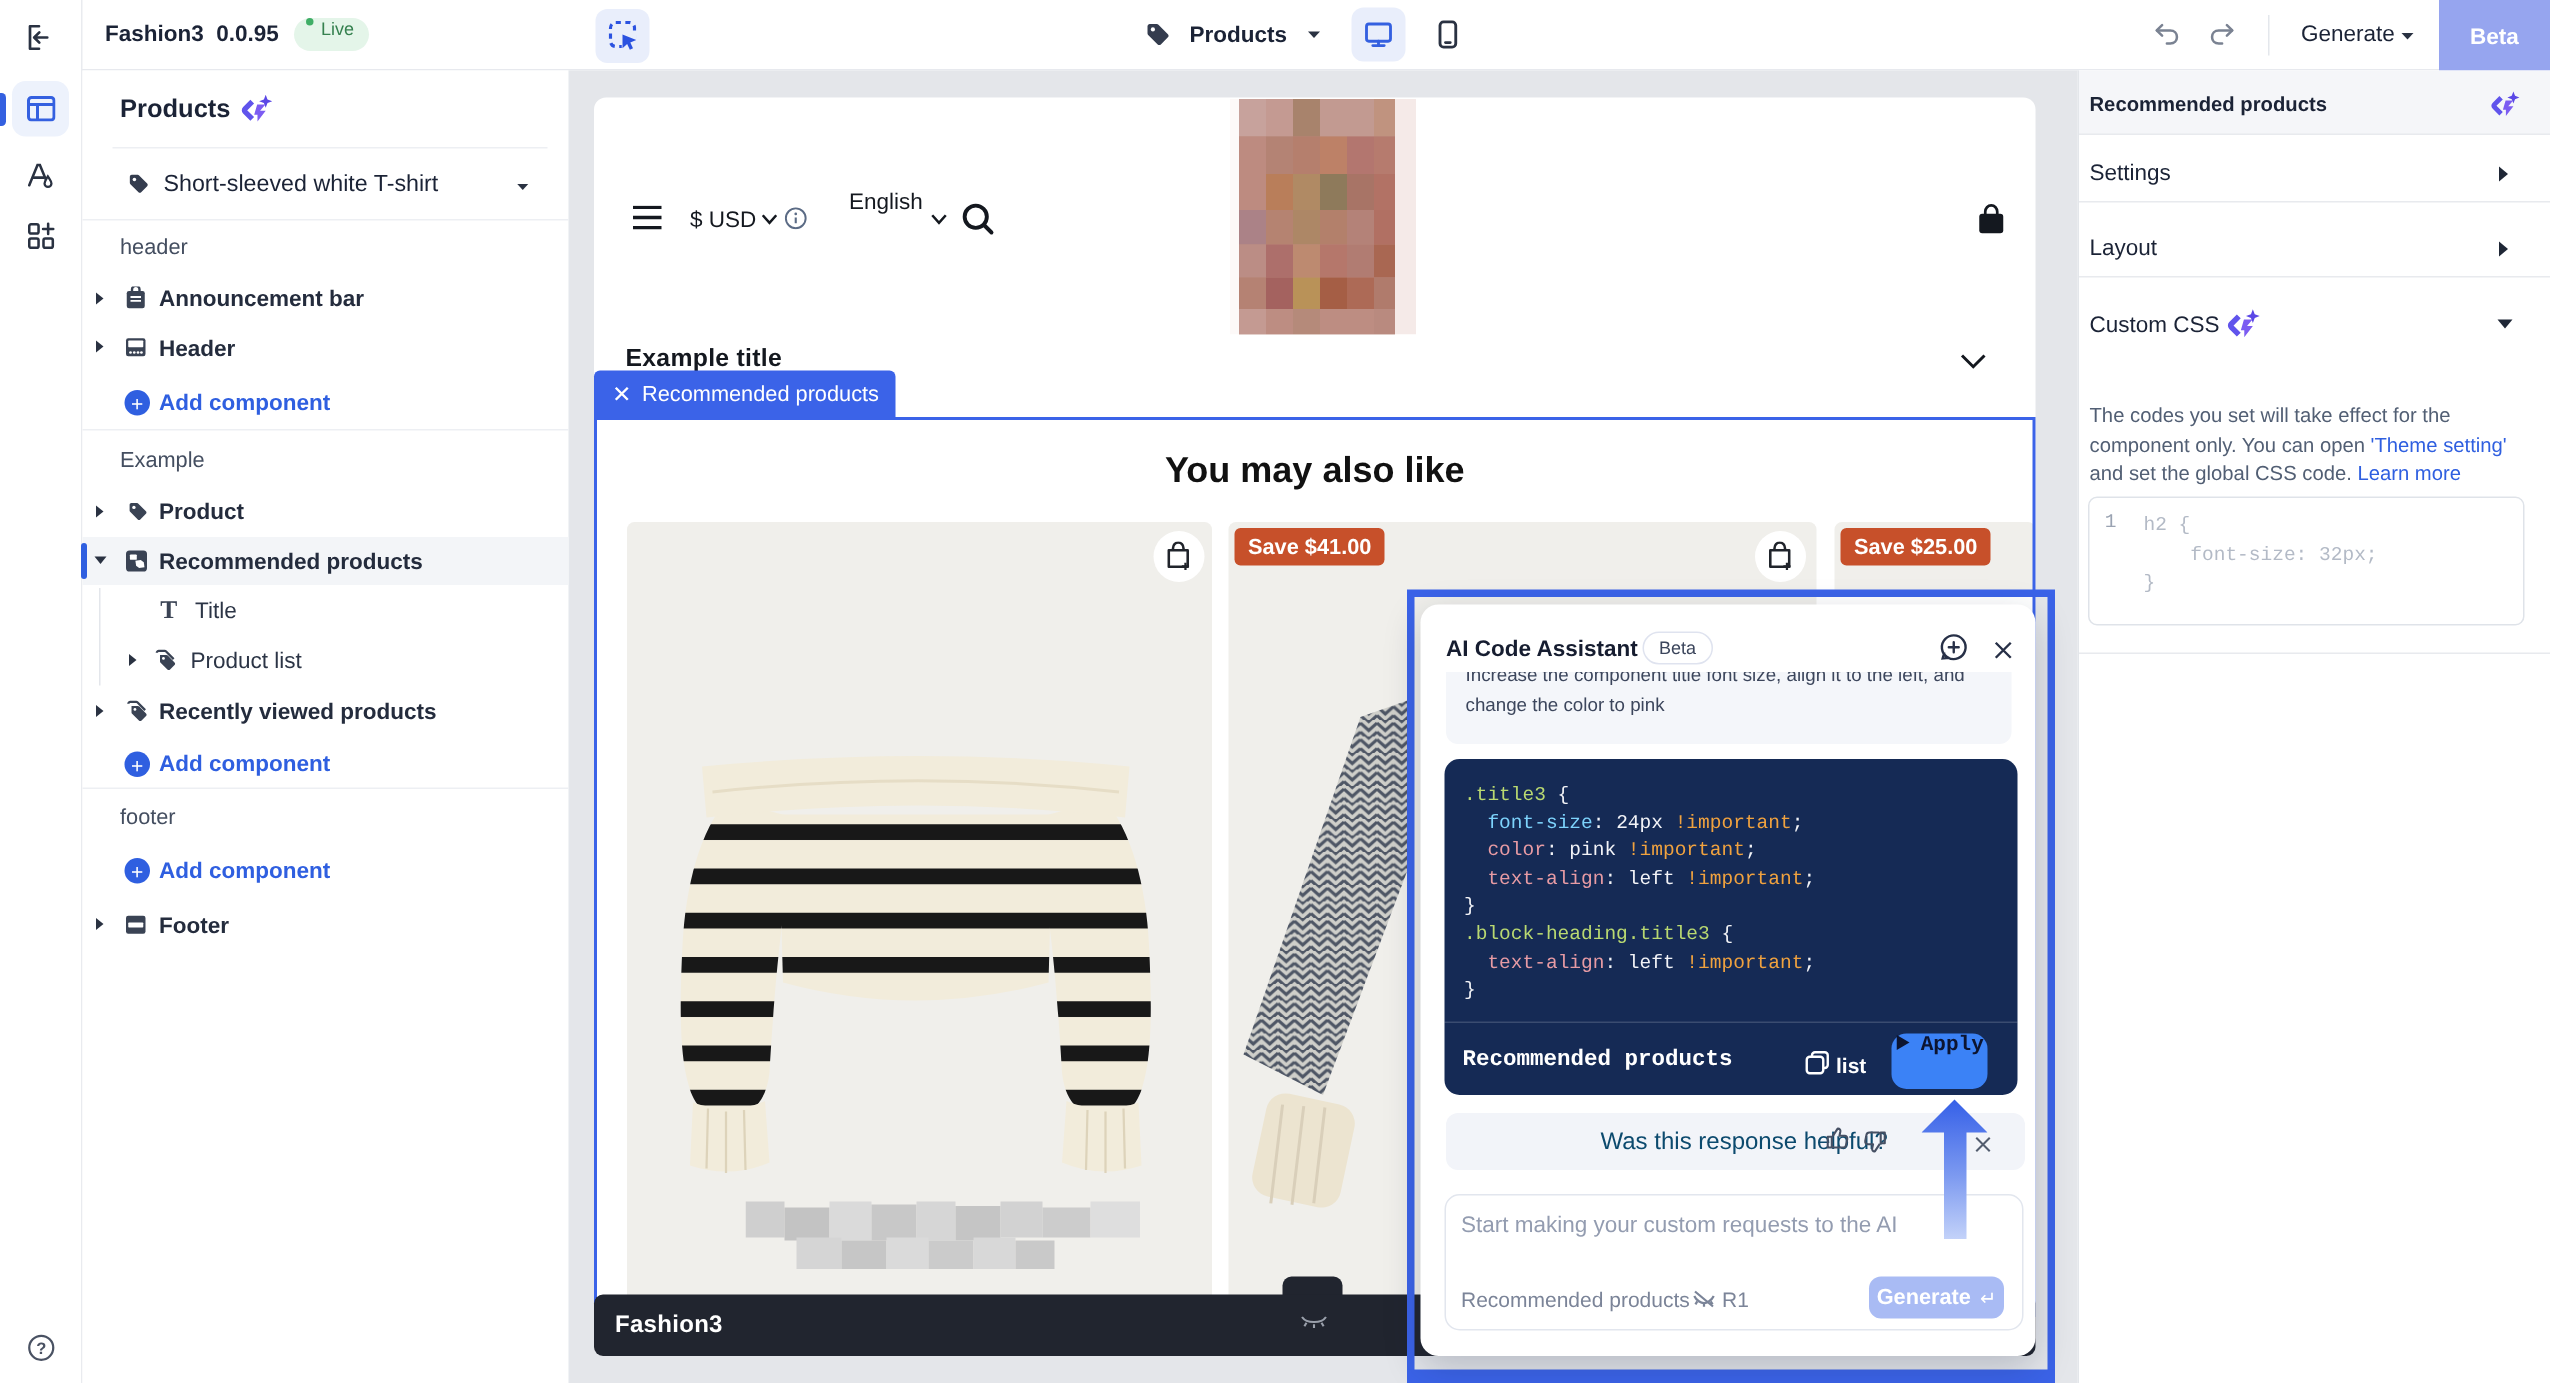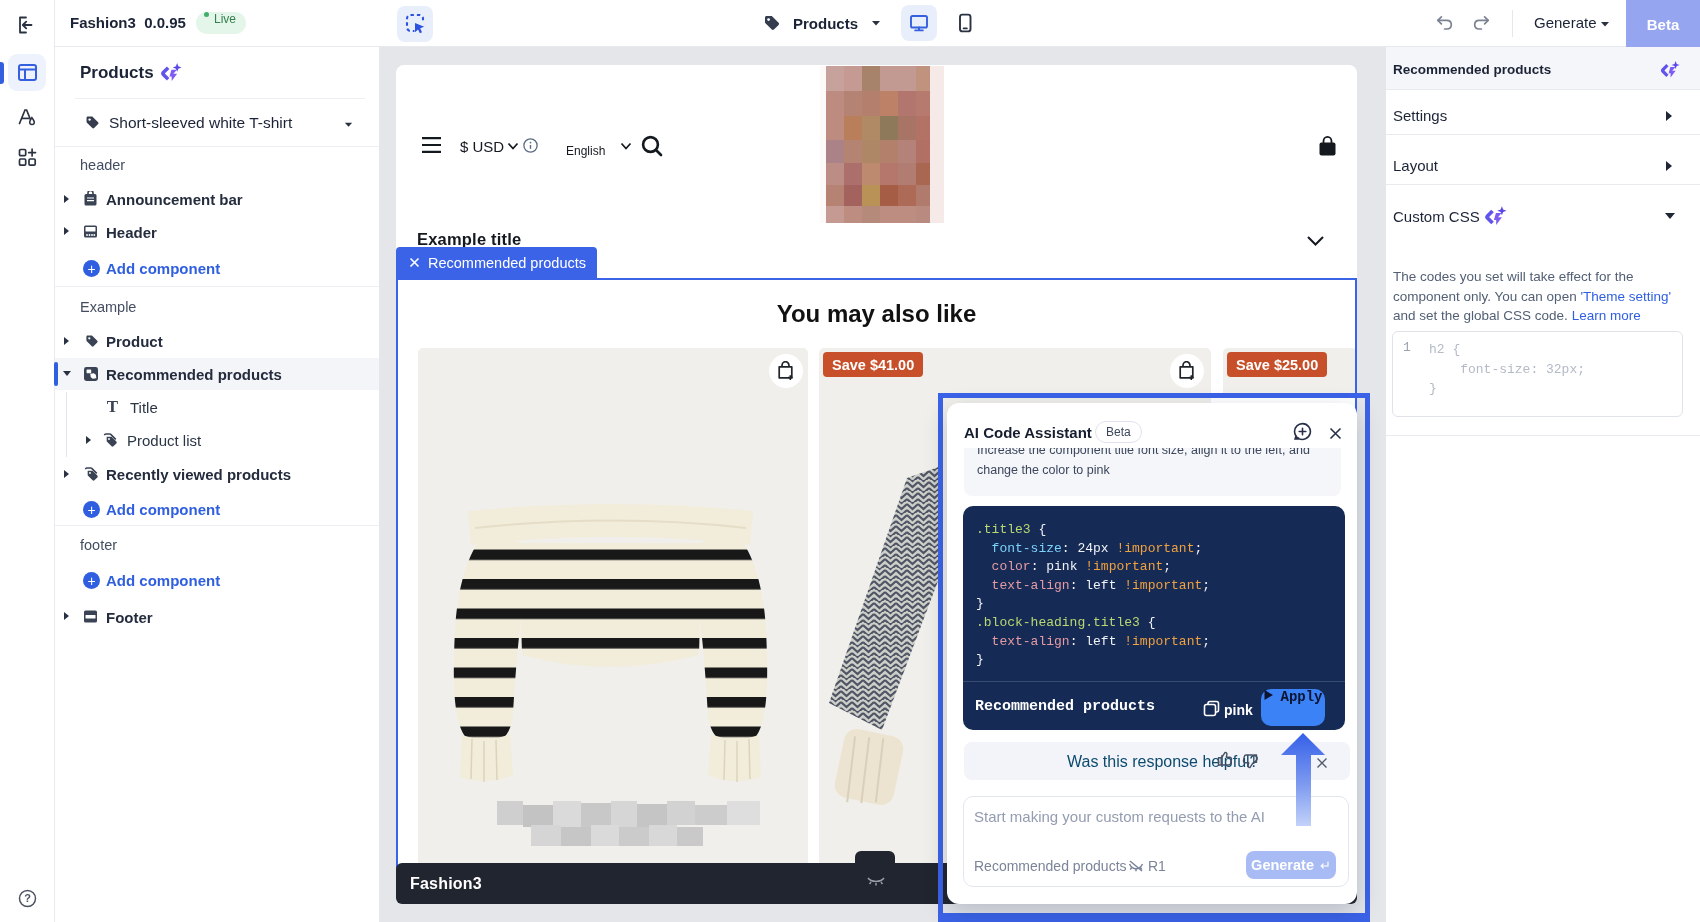--- a/index.html
+++ b/index.html
@@ -245,21 +245,21 @@
   </svg>
 <div class="a" style="left:460px;top:138px;font-size:15px;color:#14181f">$ USD</div>
 <svg class="a" style="left:507px;top:142px" width="12" height="9" viewBox="0 0 12 9">
     <path d="M1.5 1.5 L6 6.5 L10.5 1.5" fill="none" stroke="#14181f" stroke-width="1.7"></path>
   </svg>
 <svg class="a" style="left:523px;top:138px" width="15" height="15" viewBox="0 0 15 15">
     <circle cx="7.5" cy="7.5" r="6.6" fill="none" stroke="#5b6b85" stroke-width="1.3"></circle>
     <path d="M7.5 7 L7.5 10.8" stroke="#5b6b85" stroke-width="1.4"></path>
     <circle cx="7.5" cy="4.6" r="0.9" fill="#5b6b85"></circle>
   </svg>
-<div class="a" style="left:566px;top:144px;font-size:12px;color:#14181f">English</div>
+<div class="a" style="left:566px;top:126px;font-size:15px;color:#14181f">English</div>
 <svg class="a" style="left:620px;top:142px" width="12" height="9" viewBox="0 0 12 9">
     <path d="M1.5 1.5 L6 6.5 L10.5 1.5" fill="none" stroke="#14181f" stroke-width="1.7"></path>
   </svg>
 <svg class="a" style="left:641px;top:135px" width="23" height="23" viewBox="0 0 23 23">
     <circle cx="9.5" cy="9.5" r="7.4" fill="none" stroke="#14181f" stroke-width="2.6"></circle>
     <path d="M15 15 L20 20" stroke="#14181f" stroke-width="2.6" stroke-linecap="round"></path>
   </svg>
 <svg class="a" style="left:1318px;top:136px" width="19" height="21" viewBox="0 0 19 21">
     <path d="M5.5 7 L5.5 5.2 A4 4.3 0 0 1 13.5 5.2 L13.5 7" fill="none" stroke="#14181f" stroke-width="1.8"></path>
     <rect x="1.5" y="6.5" width="16" height="13" rx="2" fill="#14181f"></rect>
@@ -418,21 +418,21 @@
 }
 <span style="color:#b9d971">.block-heading.title3</span> {
   <span style="color:#e79ba4">text-align</span>: left <span style="color:#f0a23f">!important</span>;
 }</div>
     <div class="a" style="left:0;top:175px;width:382px;height:1px;background:rgba(255,255,255,.16)"></div>
     <div class="a" style="left:12px;top:192px;font-family:'Liberation Mono',monospace;font-size:15px;font-weight:700;color:#fff">Recommended products</div>
     <svg class="a" style="left:240px;top:194px" width="17" height="17" viewBox="0 0 17 17">
         <rect x="1.5" y="4.5" width="11" height="11" rx="2" fill="none" stroke="#fff" stroke-width="1.6"></rect>
         <path d="M5 4.5 L5 3.5 a2 2 0 0 1 2 -2 L13.5 1.5 a2 2 0 0 1 2 2 L15.5 10 a2 2 0 0 1 -2 2 L12.5 12" fill="none" stroke="#fff" stroke-width="1.6"></path>
       </svg>
-    <div class="a" style="left:261px;top:196px;font-size:14px;font-weight:700;color:#fff">pink</div>
+    <div class="a" style="left:261px;top:196px;font-size:14px;font-weight:700;color:#fff">list</div>
     <div class="a" style="left:298px;top:183px;width:64px;height:37px;background:#3b82f6;border-radius:10px;display:flex;align-items:flex-start;justify-content:center">
       <svg width="11" height="12" viewBox="0 0 11 12" style="margin-right:6px">
           <path d="M1.5 1 L10 6 L1.5 11 Z" fill="#0c1430"></path>
         </svg>
       <span style="font-family:'Liberation Mono',monospace;font-size:14px;font-weight:700;color:#0c1430">Apply</span>
     </div>
   </div>
 
   <div class="a" style="left:17px;top:339px;width:386px;height:38px;background:#f2f4f9;border-radius:8px"></div>
   <div class="a" style="left:120px;top:350px;font-size:16px;color:#0c4a6e">Was this response helpful?</div>

